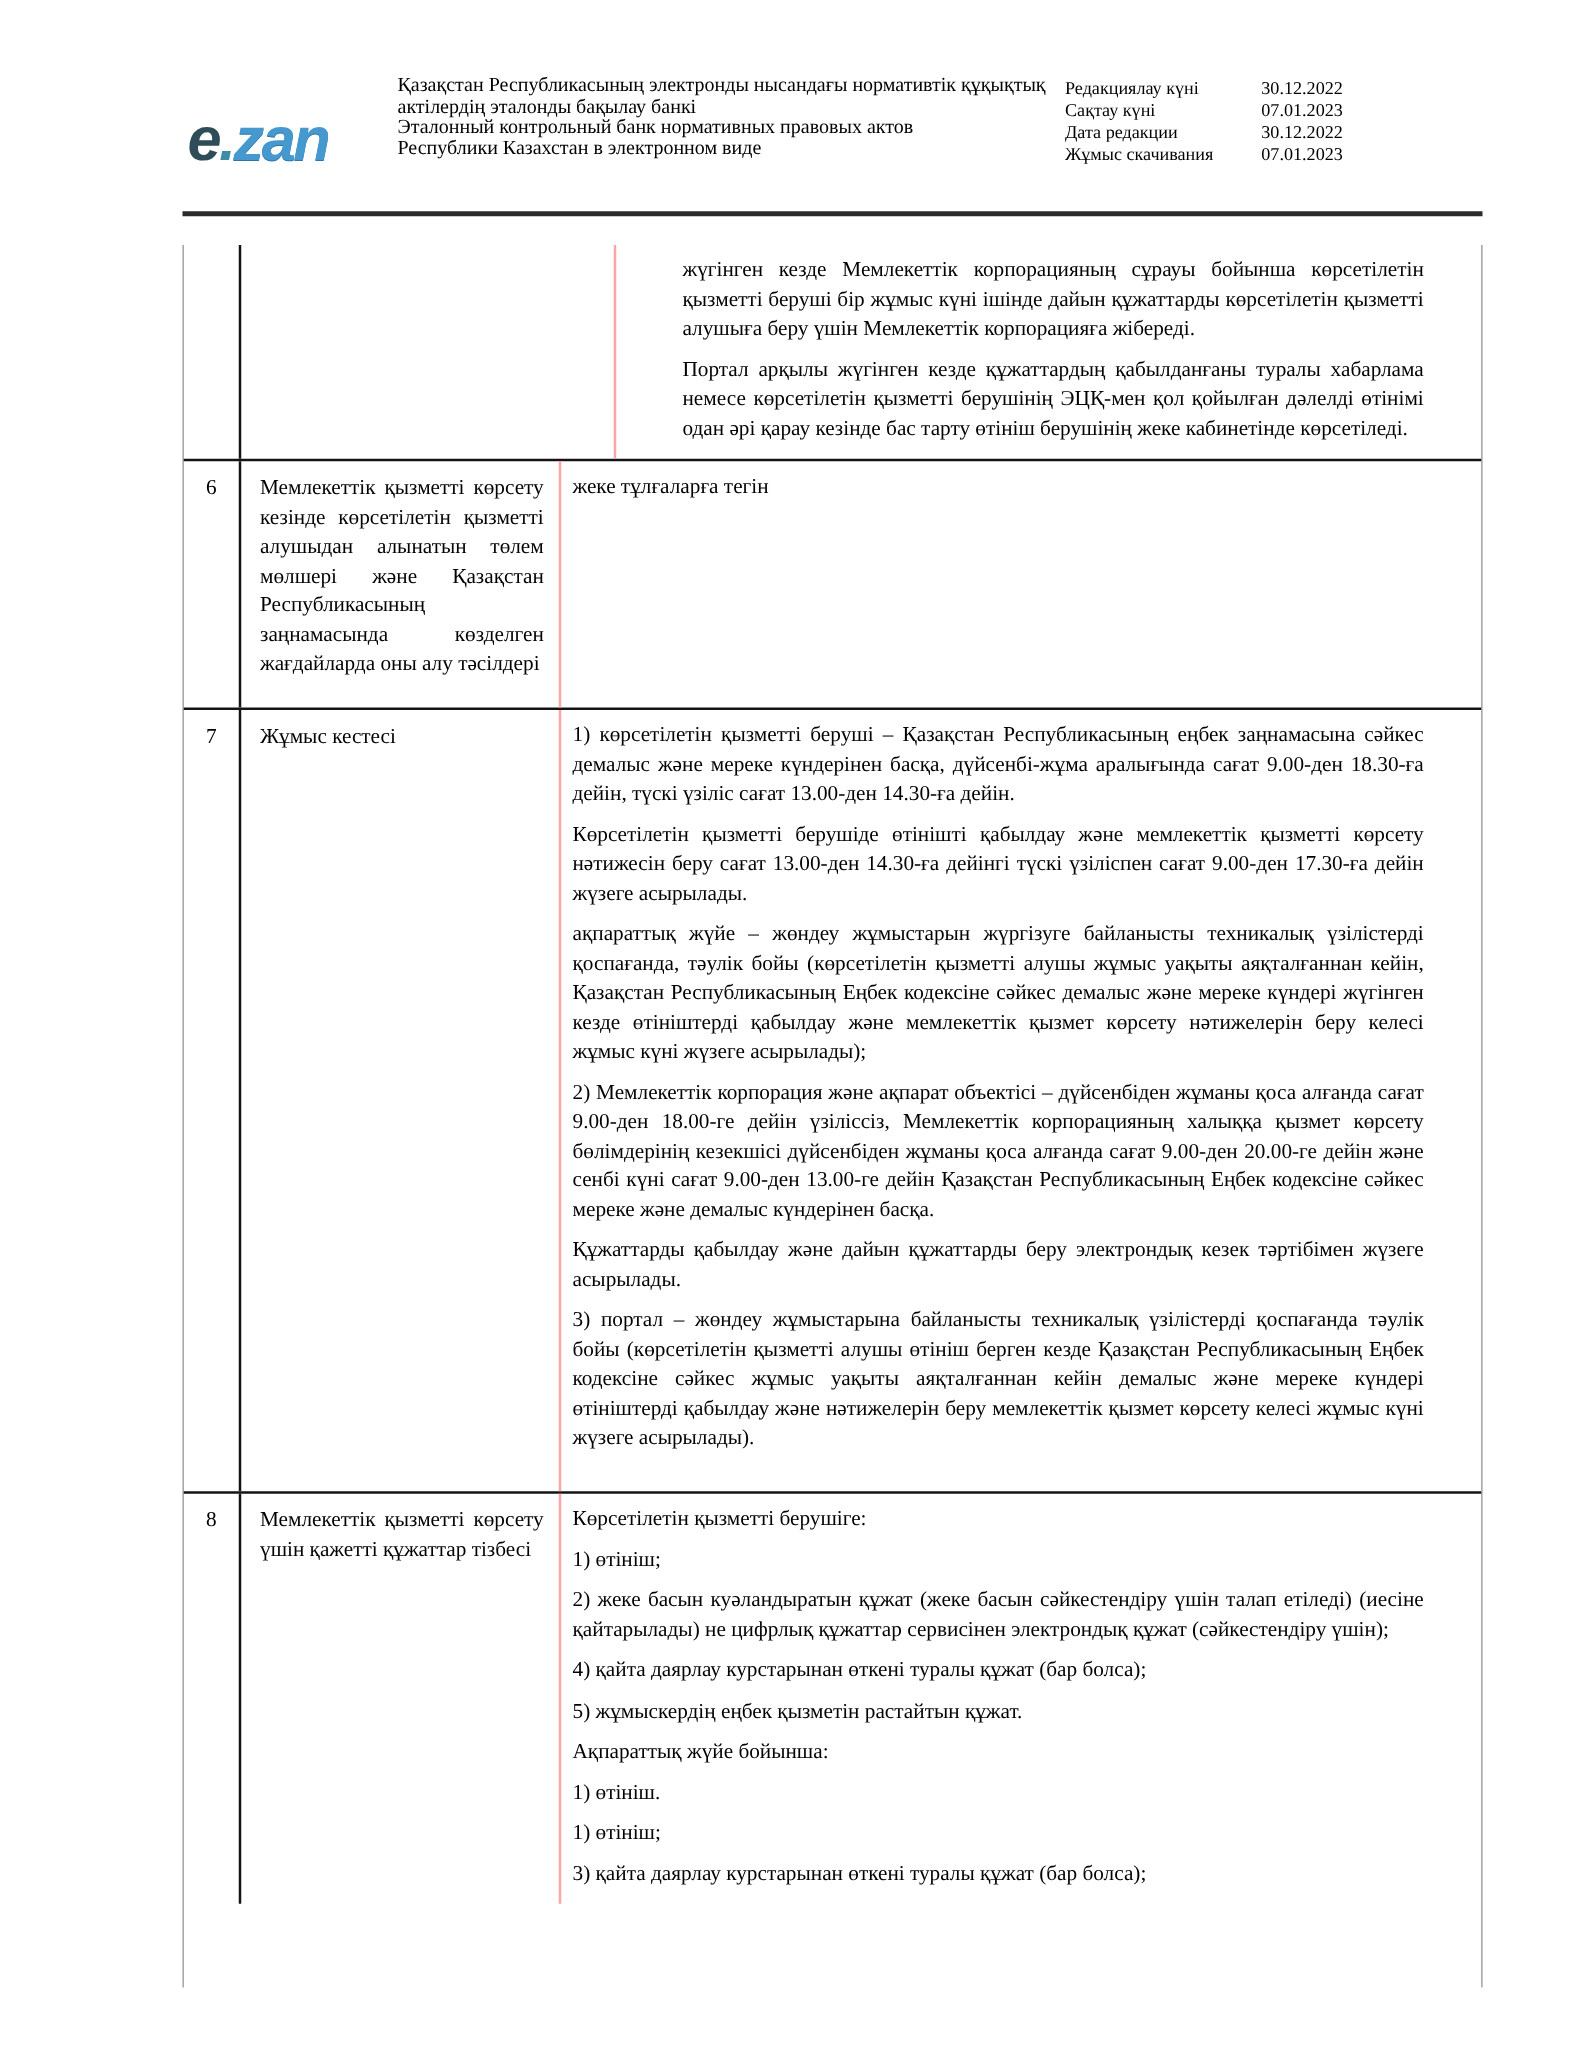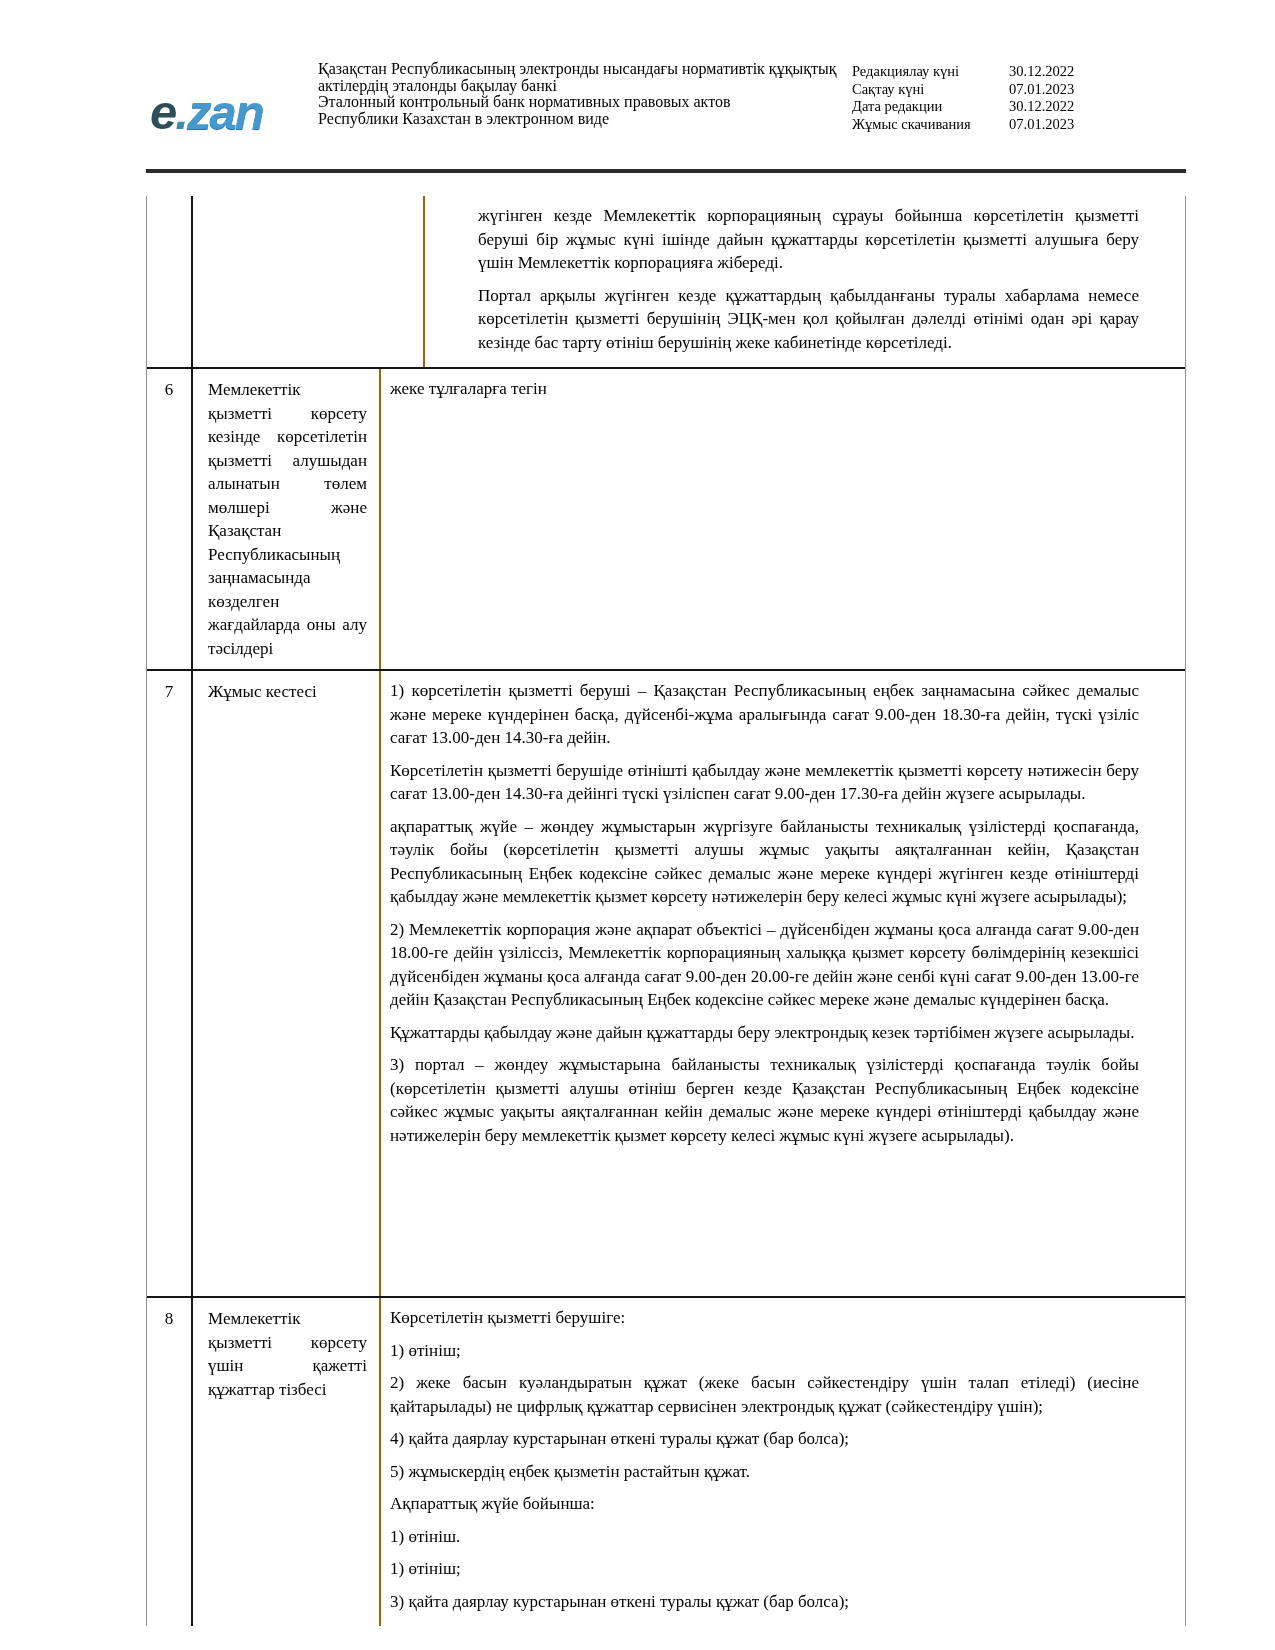--- a/index.html
+++ b/index.html
@@ -48,22 +48,22 @@
     font-size:17px; line-height:23.5px;
   }
   .t-row { display:flex; align-items:stretch; }
   .t-row + .t-row { border-top:2px solid #141414; }
   .cell-num {
     flex:none; width:46px;
     border-right:2px solid #141414;
     text-align:center; padding-top:9px;
   }
   .cell-label {
-    flex:none; width:188px;
-    border-right:2px solid #a16207;
+    flex:none; width:256px;
+    border-right:2px solid #fca5a5;
     padding:9px 12px 9px 15px;
     text-align:justify;
   }
   .cell-content { flex:1; min-width:0; padding:8px 46px 4px 9px; }
   .cell-content p { text-align:justify; margin:0 0 9px 0; }
   .row-min-cont { min-height:164px;gap:44px; }
   .row-min-6    { min-height:199px; }
   .row-min-7    { min-height:627px; }
 </style>
 </head>

